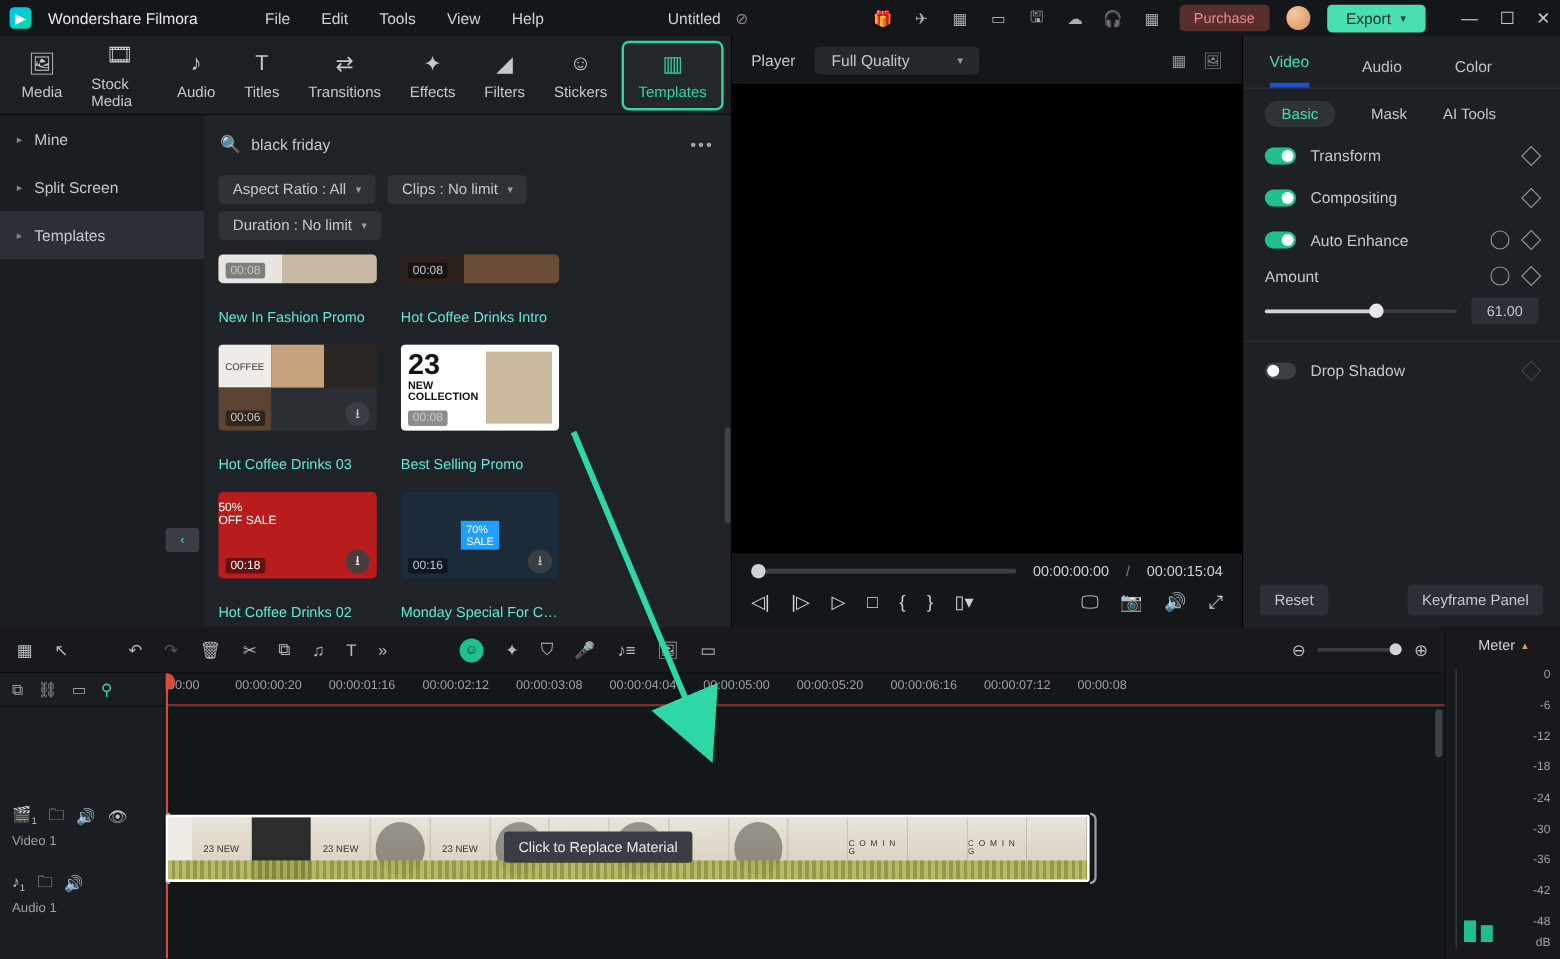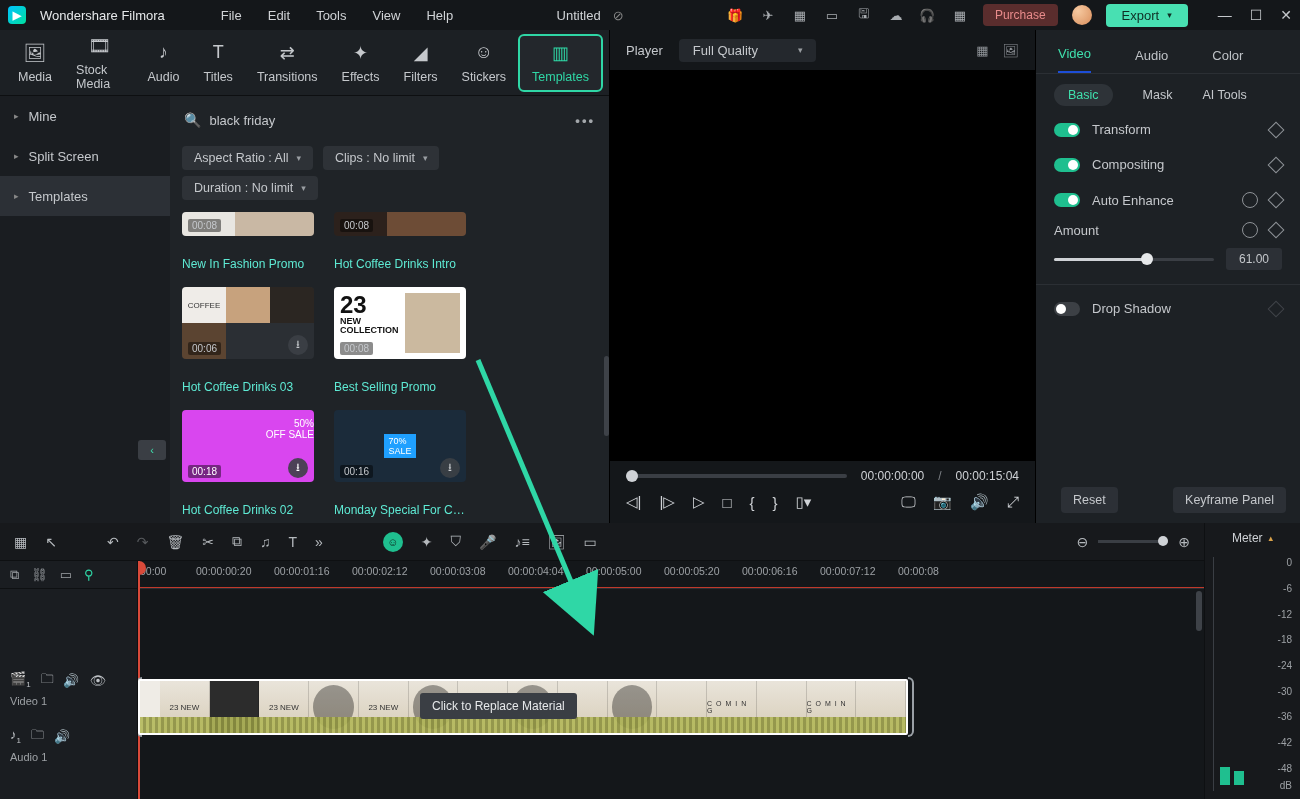--- a/index.html
+++ b/index.html
@@ -65,21 +65,21 @@
 .tfashion { background:linear-gradient(90deg,#e8e6e1 0 40%, #c9b8a4 40% 100%); }
 .tcoffee-intro { background:linear-gradient(90deg,#2c211c 0 40%, #6d4c36 40% 100%); }
 .tcoffee3 { display:grid; grid-template-columns:1fr 1fr 1fr; grid-template-rows:1fr 1fr; }
 .tcoffee3 div { background:#efece8; display:flex; align-items:center; justify-content:center; font-size:8px; color:#333; }
 .tcoffee3 div:nth-child(2){ background:#c7a27d;}
 .tcoffee3 div:nth-child(3){ background:#2b2622; color:#fff;}
 .tcoffee3 div:nth-child(4){ background:#5b4431;}
 .tbest { background:#fff; color:#111; font-weight:800; font-size:12px; line-height:1; text-align:left; padding:6px; display:flex; gap:6px; }
 .tbest .num { font-size:24px; }
 .tbest .txt { font-size:9px; font-weight:700; }
-.t50 { background:#d946ef; color:#fff; font-size:12px; text-align:right; }
+.t50 { background:#b91c1c; color:#fff; font-size:12px; text-align:left; }
 .t70 { background:#1b2b3a; display:flex; align-items:center; justify-content:center; }
 .t70 .tag { background:#1fa0ff; color:#fff; font-size:9px; padding:2px 4px; }
 
 
 .centercol { width:426px; background:#14171a; display:flex; flex-direction:column; border-right:1px solid #000; }
 .preview-head { height:40px; display:flex; align-items:center; padding:0 16px; gap:16px; }
 .preview-head .sel { background:#24282d; padding:4px 14px; border-radius:4px; display:flex; align-items:center; gap:40px; }
 .preview-head .right-ico { margin-left:auto; display:flex; gap:14px; color:#8f9398; }
 .preview-canvas { flex:1; background:#000; margin:0; }
 .transport { padding:8px 16px 12px; }
@@ -89,21 +89,21 @@
 .tc { color:#cfd2d6; font-size:12px; }
 .tc.sep { color:#7d8186; }
 .controls { display:flex; align-items:center; gap:18px; margin-top:10px; color:#cfd2d6; }
 .controls .spacer { flex:1; }
 .ctl { font-size:15px; display:flex; align-items:center; }
 
 
 .rightcol { flex:1; background:#1d2125; display:flex; flex-direction:column; }
 .rtabs { height:44px; display:flex; align-items:flex-end; gap:44px; padding:0 22px; border-bottom:1px solid #2b2f34; }
 .rtab { padding-bottom:10px; font-size:13px; color:#bfc3c7; }
-.rtab.active { color:#3fe0ad; border-bottom:2px solid #1d4ed8; }
+.rtab.active { color:#3fe0ad; border-bottom:4px solid #1d4ed8; }
 .subtabs { display:flex; gap:30px; padding:10px 18px 6px; align-items:center; }
 .chip { background:#2e3338; color:#3fe0ad; padding:4px 14px; border-radius:12px; font-size:12.5px; }
 .subt { color:#c5c8cc; font-size:12.5px; }
 
 .prop { display:flex; align-items:center; gap:12px; padding:10px 18px; }
 .toggle { width:26px; height:14px; border-radius:8px; position:relative; }
 .toggle.on { background:#1fbf8f; }
 .toggle.off { background:#3c4045; }
 .toggle .dot { width:10px; height:10px; border-radius:50%; background:#fff; position:absolute; top:2px; }
 .toggle.on .dot { right:2px; }
@@ -115,21 +115,21 @@
 .amount { padding:4px 18px 14px; border-bottom:1px solid #2b2f34; }
 .amount .row1 { display:flex; align-items:center; gap:12px; }
 .amount .lbl { flex:1; }
 .amount .row2 { display:flex; align-items:center; gap:12px; margin-top:10px; }
 .slider { flex:1; height:3px; background:#3a3e44; position:relative; border-radius:2px; }
 .slider .fill { position:absolute; left:0; top:0; bottom:0; width:58%; background:#cfd2d6; border-radius:2px; }
 .slider .k { position:absolute; left:58%; top:-5px; width:12px; height:12px; border-radius:50%; background:#e6e8ea; transform:translateX(-50%); }
 .valbox { width:56px; height:22px; background:#2c3036; border-radius:3px; display:flex; align-items:center; justify-content:center; font-size:12px; }
 
 .footer { margin-top:auto; display:flex; gap:10px; padding:10px 14px; }
-.fbtn { background:#2c3036; padding:6px 12px; border-radius:4px; font-size:12.5px;margin-left:11px; }
+.fbtn { background:#2c3036; padding:6px 12px; border-radius:4px; font-size:12.5px; }
 .footer .sp { flex:1; }
 
 
 .timeline { height:312px; background:#17191c; display:flex; }
 .tl-main { flex:1; display:flex; flex-direction:column; min-width:0; }
 .tl-toolbar { height:38px; display:flex; align-items:center; gap:18px; padding:0 14px; color:#b5b9bd; border-bottom:1px solid #0e1012; }
 .tl-toolbar .gap { flex:1; }
 .tl-toolbar .zoom { display:flex; align-items:center; gap:10px; }
 .zbar { width:70px; height:3px; background:#3a3e44; position:relative; }
 .zbar .zk { position:absolute; right:0; top:-4px; width:10px; height:10px; border-radius:50%; background:#cfd2d6; }

